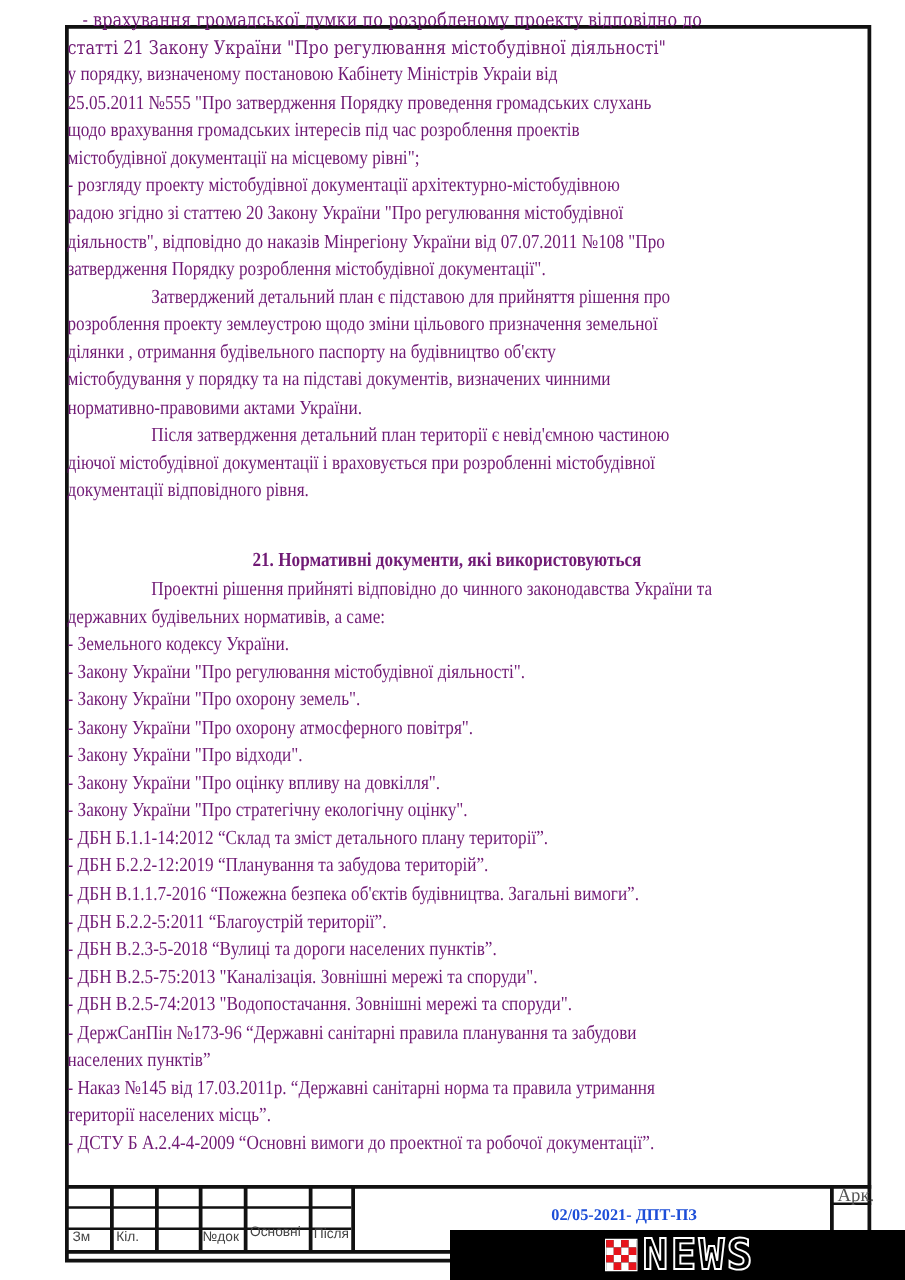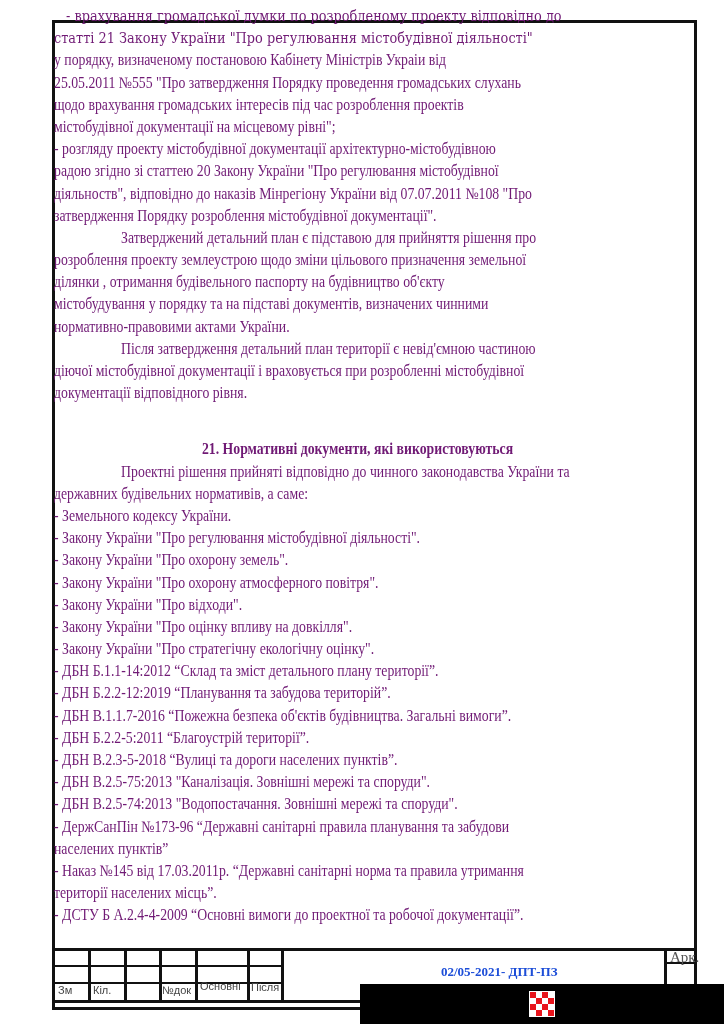--- a/index.html
+++ b/index.html
@@ -146,13 +146,14 @@
       <span style="background: rgb(232, 20, 28);"></span>
       <span style="background: rgb(232, 20, 28);"></span>
       <span style="background: rgb(255, 255, 255);"></span>
       <span style="background: rgb(232, 20, 28);"></span>
       <span style="background: rgb(255, 255, 255);"></span>
       <span style="background: rgb(255, 255, 255);"></span>
       <span style="background: rgb(232, 20, 28);"></span>
       <span style="background: rgb(255, 255, 255);"></span>
       <span style="background: rgb(232, 20, 28);"></span>
     </span>
+  <span class="logo-white">NEWS</span>
 </div>
 
 </body></html>

